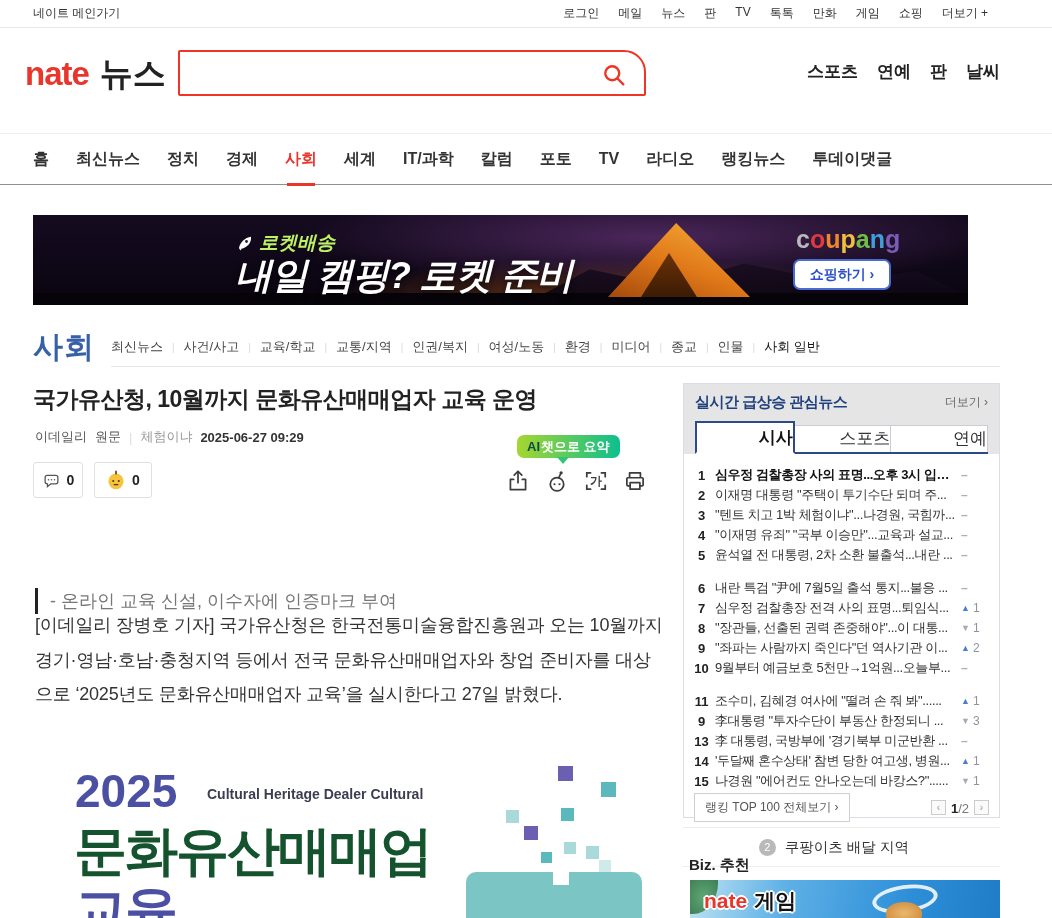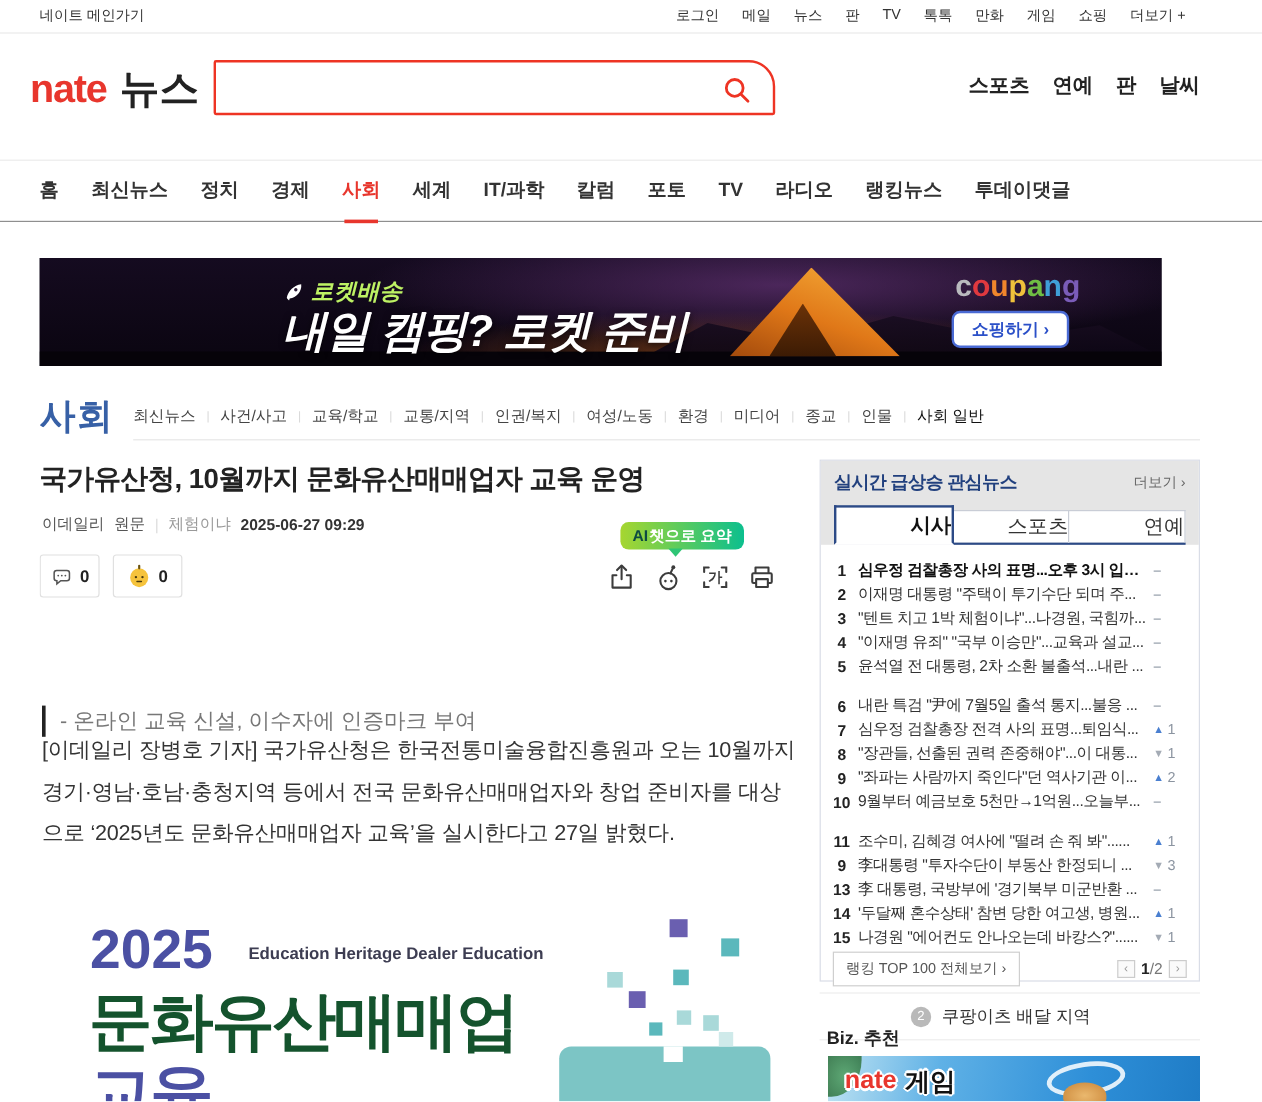--- a/index.html
+++ b/index.html
@@ -328,21 +328,21 @@
         <rect x="4.5" y="9" width="15" height="7.5" rx="1"></rect>
         <rect x="7.5" y="13.5" width="9" height="6" fill="#fff"></rect>
       </svg>
     </div>
 
     <div class="lead">- 온라인 교육 신설, 이수자에 인증마크 부여</div>
     <div class="a-body">[이데일리 장병호 기자] 국가유산청은 한국전통미술융합진흥원과 오는 10월까지 경기·영남·호남·충청지역 등에서 전국 문화유산매매업자와 창업 준비자를 대상으로 ‘2025년도 문화유산매매업자 교육’을 실시한다고 27일 밝혔다.</div>
 
     <div class="poster">
       <div class="p-year">2025</div>
-      <div class="p-sub">Education Heritage Dealer Education</div>
+      <div class="p-sub">Cultural Heritage Dealer Cultural</div>
       <div class="p-l1">문화유산매매업</div>
       <div class="p-l2">교육</div>
       <div class="p-box"></div>
       <div class="p-notch"></div>
       <div class="sq" style="left:517px;top:6px;width:15px;height:15px;background:#6a5fb0;"></div>
       <div class="sq" style="left:560px;top:22px;width:15px;height:15px;background:#5bb8bc;"></div>
       <div class="sq" style="left:465px;top:50px;width:13px;height:13px;background:#a9d9d9;"></div>
       <div class="sq" style="left:483px;top:66px;width:14px;height:14px;background:#6a5fb0;"></div>
       <div class="sq" style="left:520px;top:48px;width:13px;height:13px;background:#5bb8bc;"></div>
       <div class="sq" style="left:523px;top:82px;width:12px;height:12px;background:#a9d9d9;"></div>

